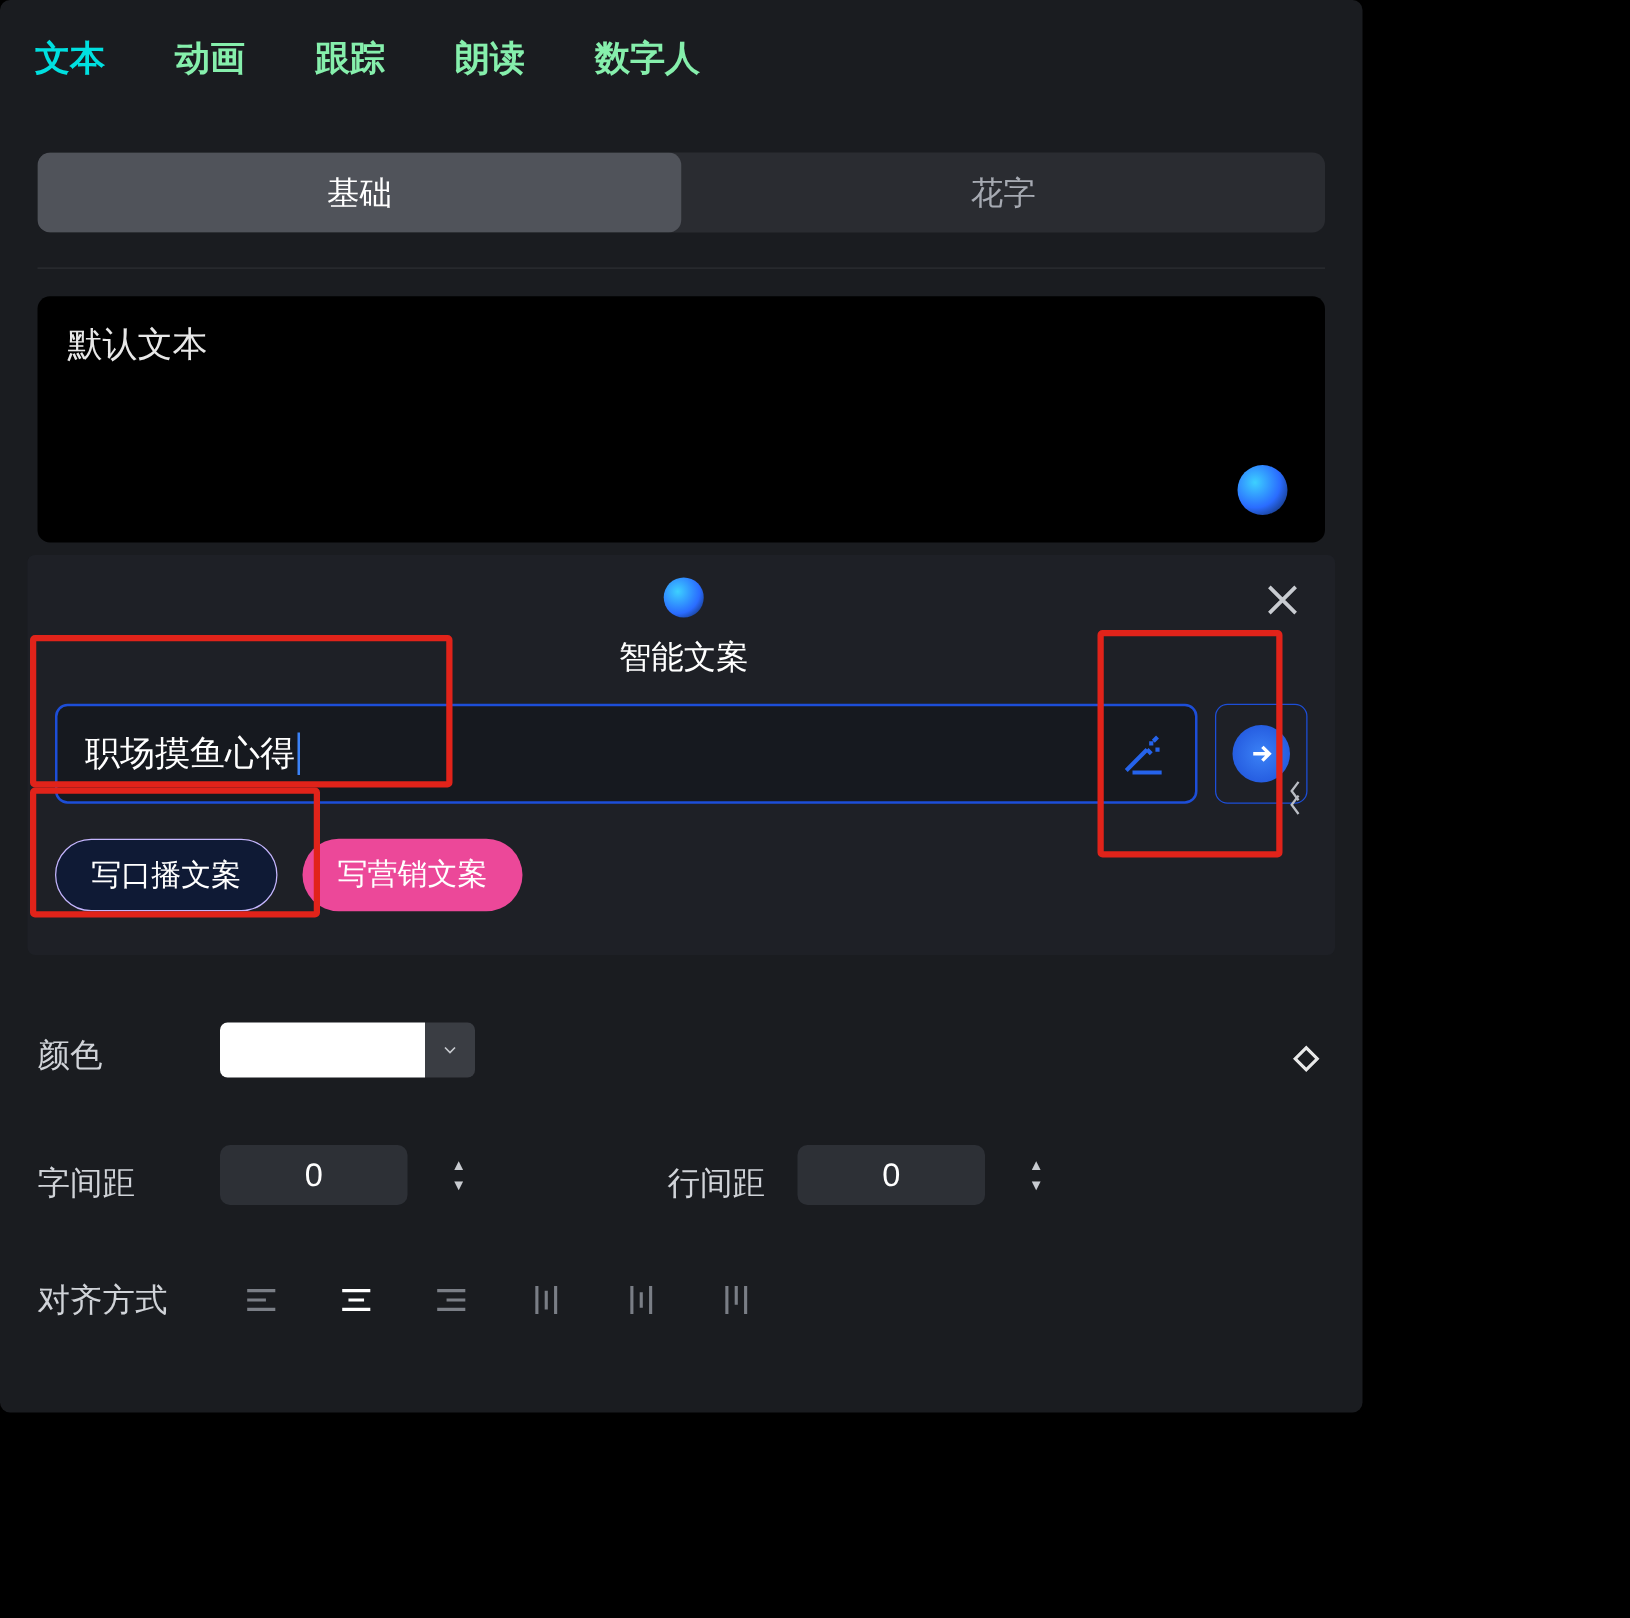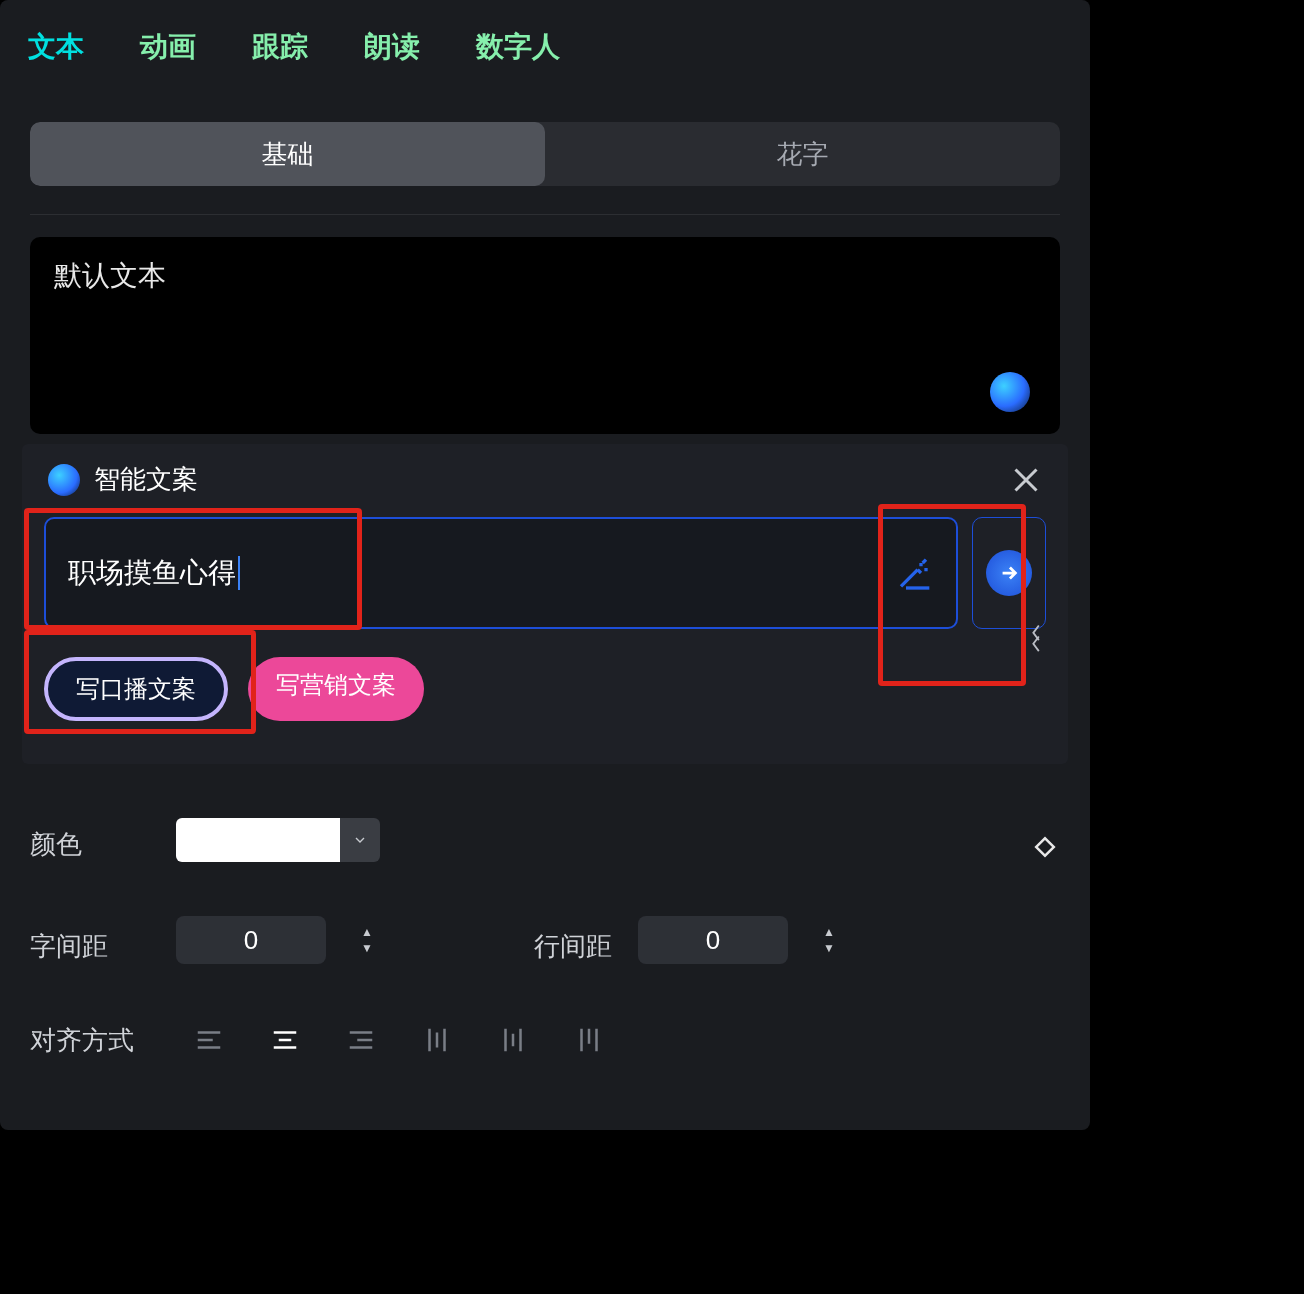--- a/index.html
+++ b/index.html
@@ -91,40 +91,41 @@
     position: relative;
     height: 320px;
   }
   .smart-head {
     display: flex;
     align-items: center;
     gap: 14px;
     font-size: 26px;
     margin-bottom: 20px;
     padding-left: 4px;
+    flex-direction: column;
   }
   .smart-head .orb2 {
     width: 32px; height: 32px; border-radius:50%;
     background: radial-gradient(circle at 35% 35%, #3dd0ff 0%, #2a6cff 60%, #0b1b3a 100%);
   }
   .smart-close {
     position: absolute;
     right: 24px;
     top: 18px;
     width: 36px;
     height: 36px;
     cursor: pointer;
     color: #c8cbd0;
   }
   .smart-close svg { width:100%; height:100%; }
   .prompt-row {
     display: flex;
     align-items: stretch;
     gap: 14px;
-    height: 112px;
+    height: 80px;
   }
   .prompt-input {
     flex: 1;
     border: 2px solid #1d4ed8;
     border-radius: 10px;
     display: flex;
     align-items: center;
     padding: 0 22px;
     font-size: 28px;
     color: #fff;
@@ -174,21 +175,21 @@
     padding: 12px 28px;
     border-radius: 999px;
     font-size: 24px;
     background: #ec4899;
     color: #fff;
     cursor: pointer;
     font-weight: 500;
   }
   .chip.active {
     background: #0f1a35;
-    border: 4px solid #c4b5fd;
+    border: 1px solid #c4b5fd;
   }
   .hl {
     border: 5px solid #e1231a;
     position: absolute;
     border-radius: 4px;
     pointer-events: none;
   }
   .form-row {
     display: flex;
     align-items: flex-end;

